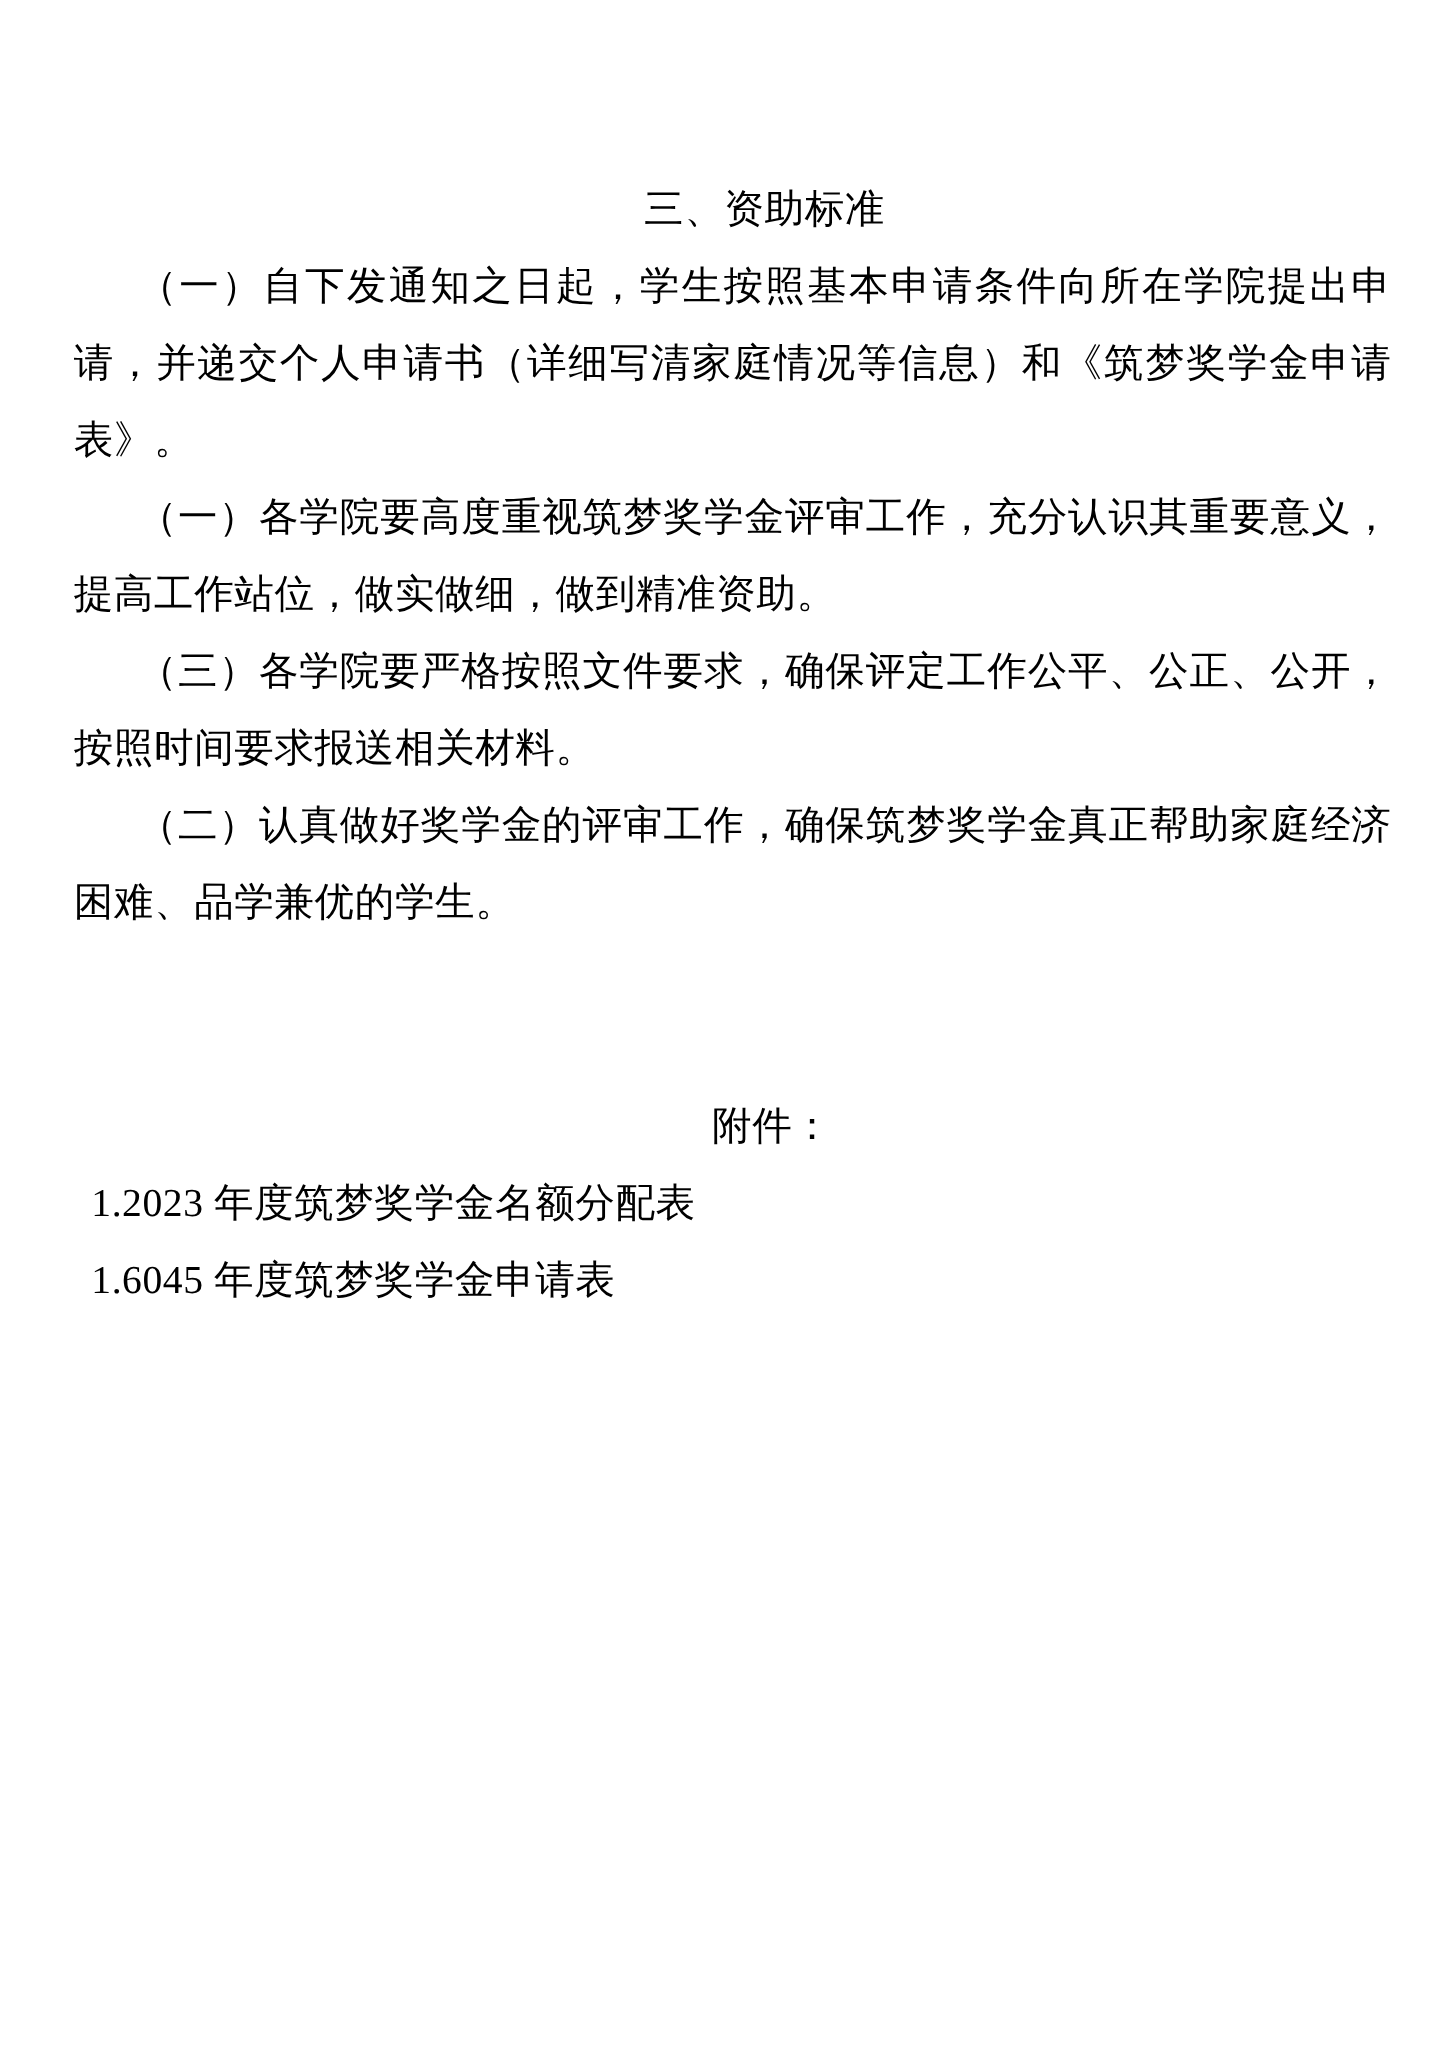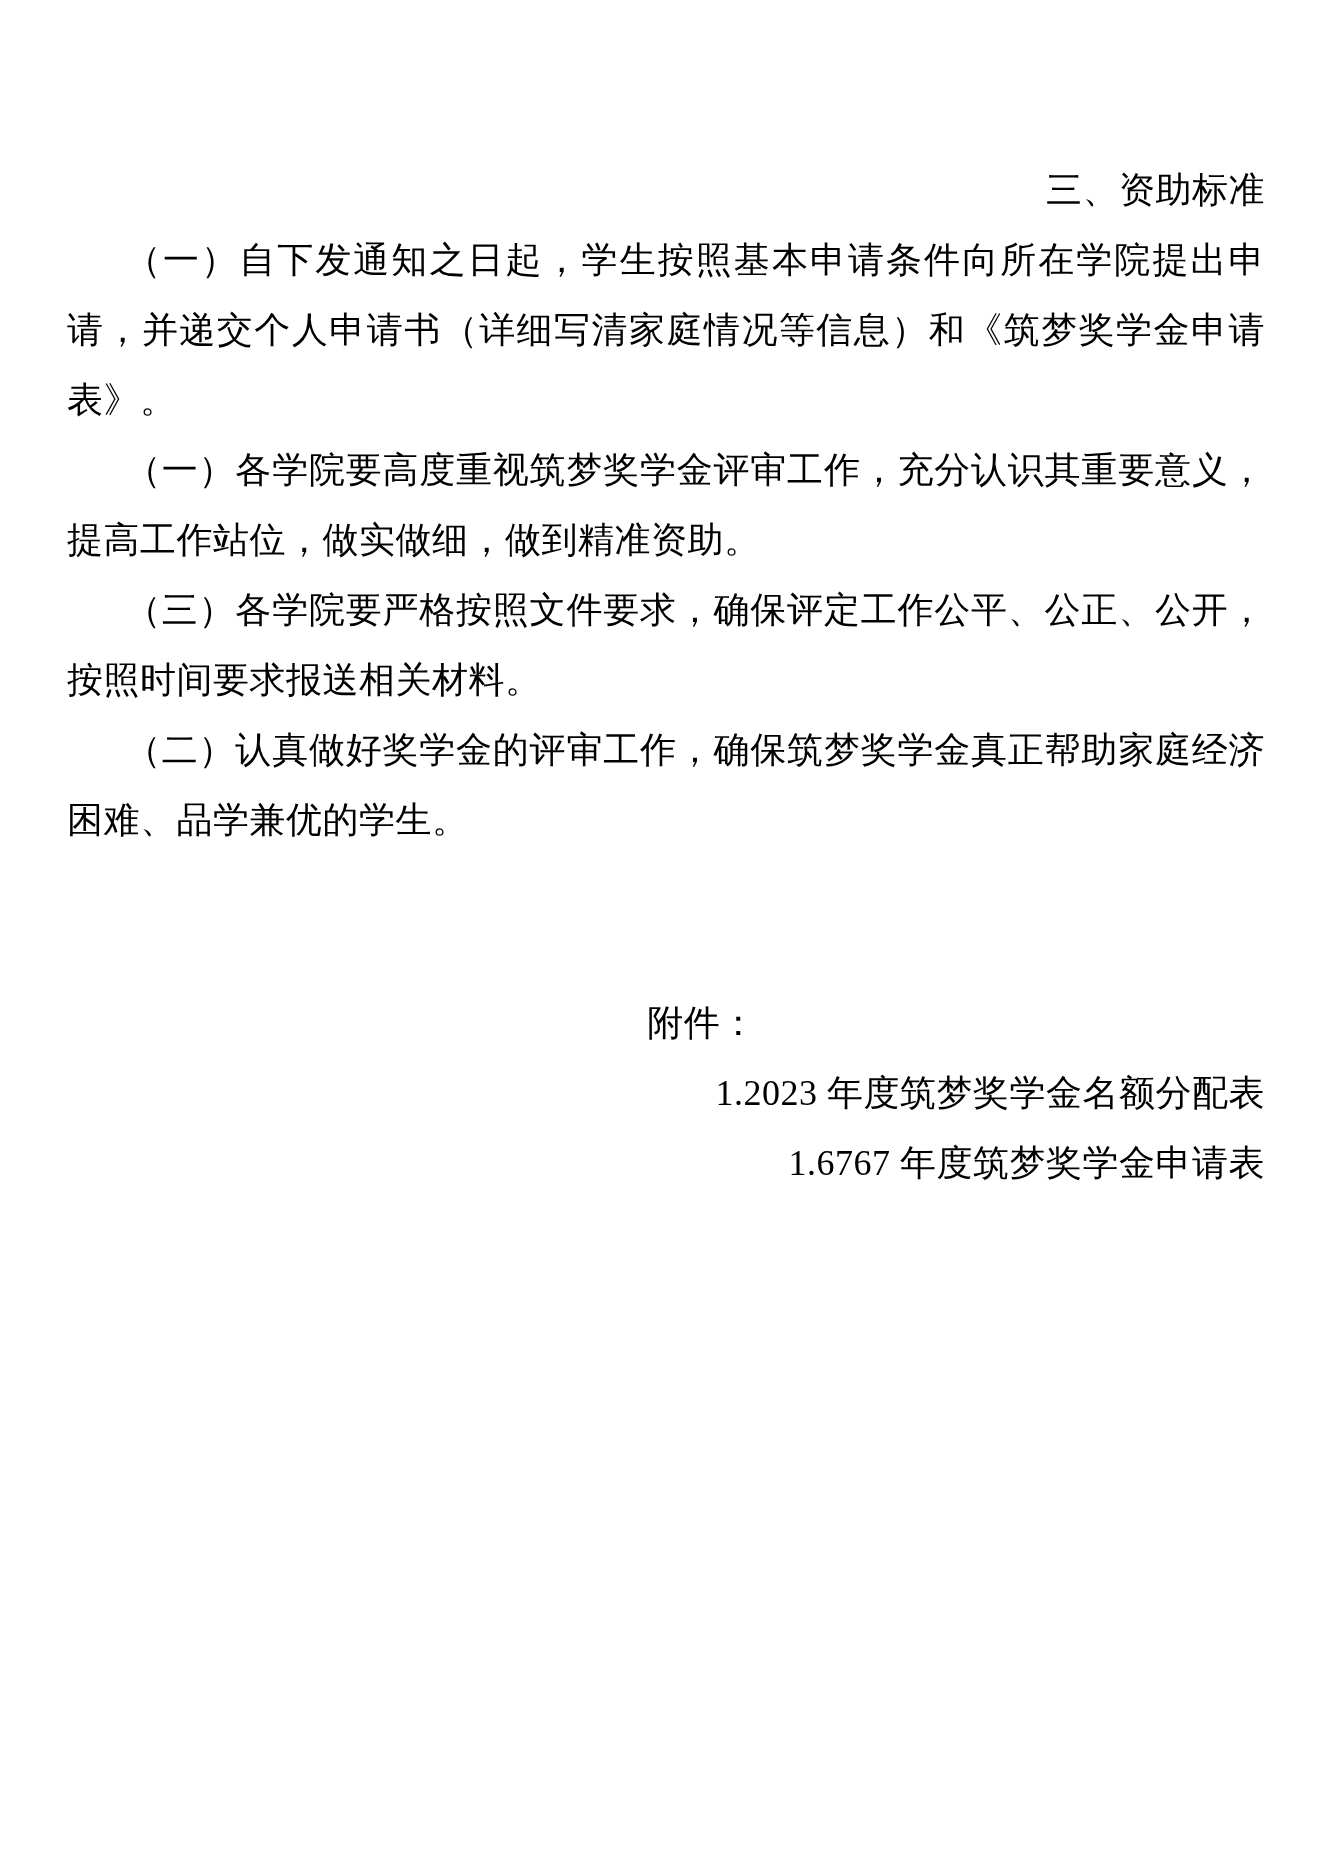--- a/index.html
+++ b/index.html
@@ -25,46 +25,46 @@
   }
   .doc p {
     margin: 0;
     padding: 0;
     text-indent: 58px;
     text-align: justify;
     letter-spacing: 0.5px;
     word-break: break-all;
   }
   .doc p.heading {
-    text-align: right;
+    text-align: center;
   }
   .attachments {
     margin-top: 133px;
   }
   .attachments .attach-label {
     text-indent: 72px;
     text-align: center;
   }
   .attachments .attach-item {
     text-indent: 16px;
-    text-align: right;
+    text-align: left;
   }
 </style>
 </head>
 <body>
 
 <div class="page">
   <div class="doc">
 
     <p class="heading">三、资助标准</p>
     <p>（一）自下发通知之日起，学生按照基本申请条件向所在学院提出申请，并递交个人申请书（详细写清家庭情况等信息）和《筑梦奖学金申请表》。</p>
     <p>（一）各学院要高度重视筑梦奖学金评审工作，充分认识其重要意义，提高工作站位，做实做细，做到精准资助。</p>
     <p>（三）各学院要严格按照文件要求，确保评定工作公平、公正、公开，按照时间要求报送相关材料。</p>
     <p>（二）认真做好奖学金的评审工作，确保筑梦奖学金真正帮助家庭经济困难、品学兼优的学生。</p>
 
     <div class="attachments">
       <p class="attach-label">附件：</p>
       <p class="attach-item">1.2023 年度筑梦奖学金名额分配表</p>
-      <p class="attach-item">1.6767 年度筑梦奖学金申请表</p>
+      <p class="attach-item">1.6045 年度筑梦奖学金申请表</p>
     </div>
 
   </div>
 </div>
 
 </body></html>

